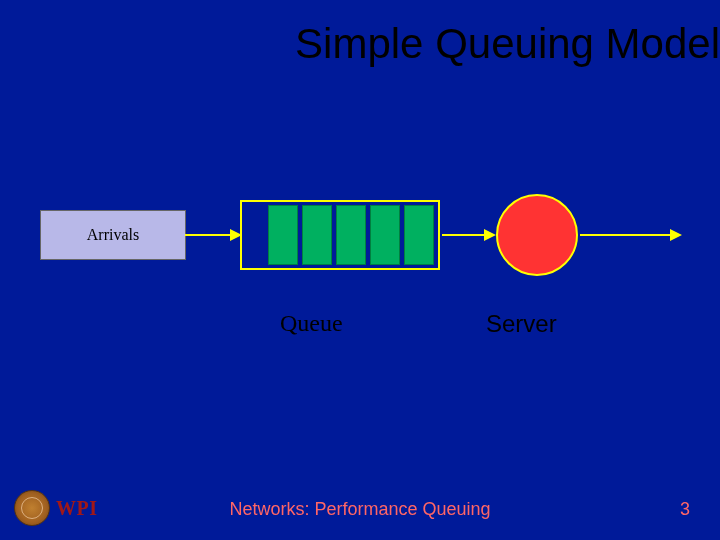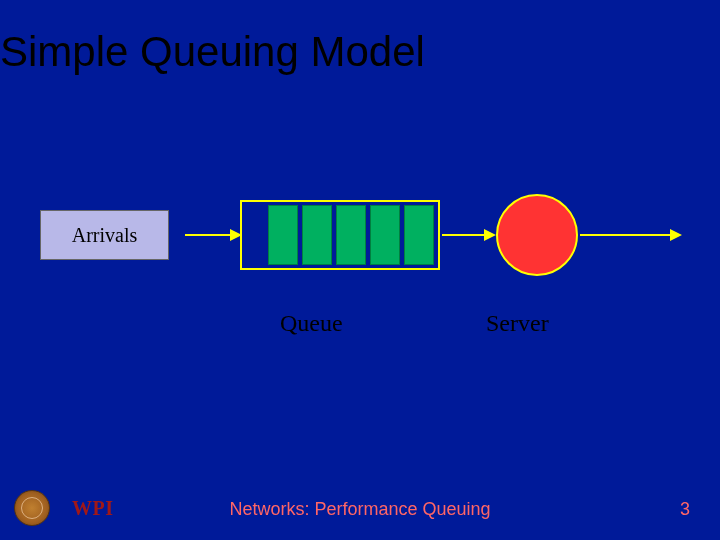--- a/index.html
+++ b/index.html
@@ -9,46 +9,45 @@
     background: #001a99;
     position: relative;
     font-family: "Comic Sans MS", "Comic Sans", cursive, sans-serif;
     overflow: hidden;
   }
   .title {
     position: absolute;
     top: 20px;
     left: 0;
     width: 100%;
-    text-align: left;
+    text-align: right;
     color: #000;
     font-size: 42px;
     font-weight: 400;
-    margin-top: 8px;
   }
   .diagram {
     position: absolute;
     top: 200px;
     left: 30px;
     width: 660px;
     height: 100px;
   }
   .arrivals-box {
     position: absolute;
     left: 10px;
     top: 10px;
-    width: 129px;
+    width: 146px;
     height: 50px;
     background: #b8b8e8;
     border: 1px solid #666;
     display: flex;
     align-items: center;
     justify-content: center;
     font-family: "Times New Roman", serif;
-    font-size: 20px;
+    font-size: 16px;
     color: #000;
   }
   .arrow1 {
     position: absolute;
     left: 155px;
     top: 34px;
     width: 55px;
     height: 2px;
     background: #ffff00;
   }
@@ -133,21 +132,21 @@
     top: 310px;
     left: 280px;
     font-family: "Times New Roman", serif;
     font-size: 24px;
     color: #000;
   }
   .server-label {
     position: absolute;
     top: 310px;
     left: 486px;
-    font-family: Liberation Serif, serif;
+    font-family: Liberation Sans, sans-serif;
     font-size: 24px;
     color: #000;
   }
   .footer-text {
     position: absolute;
     bottom: 20px;
     left: 0;
     width: 100%;
     text-align: center;
     color: #ff6666;
@@ -161,21 +160,21 @@
     font-size: 18px;
   }
   .logo {
     position: absolute;
     bottom: 12px;
     left: 14px;
     width: 120px;
     height: 40px;
     display: flex;
     align-items: center;
-    gap: 22px;
+    gap: 6px;
   }
   .logo-seal {
     width: 36px;
     height: 36px;
     background: radial-gradient(circle at 50% 50%, #c08030 0%, #a06020 60%, #704010 100%);
     border-radius: 50%;
     border: 1px solid #553311;
     position: relative;
   }
   .logo-seal::after{

